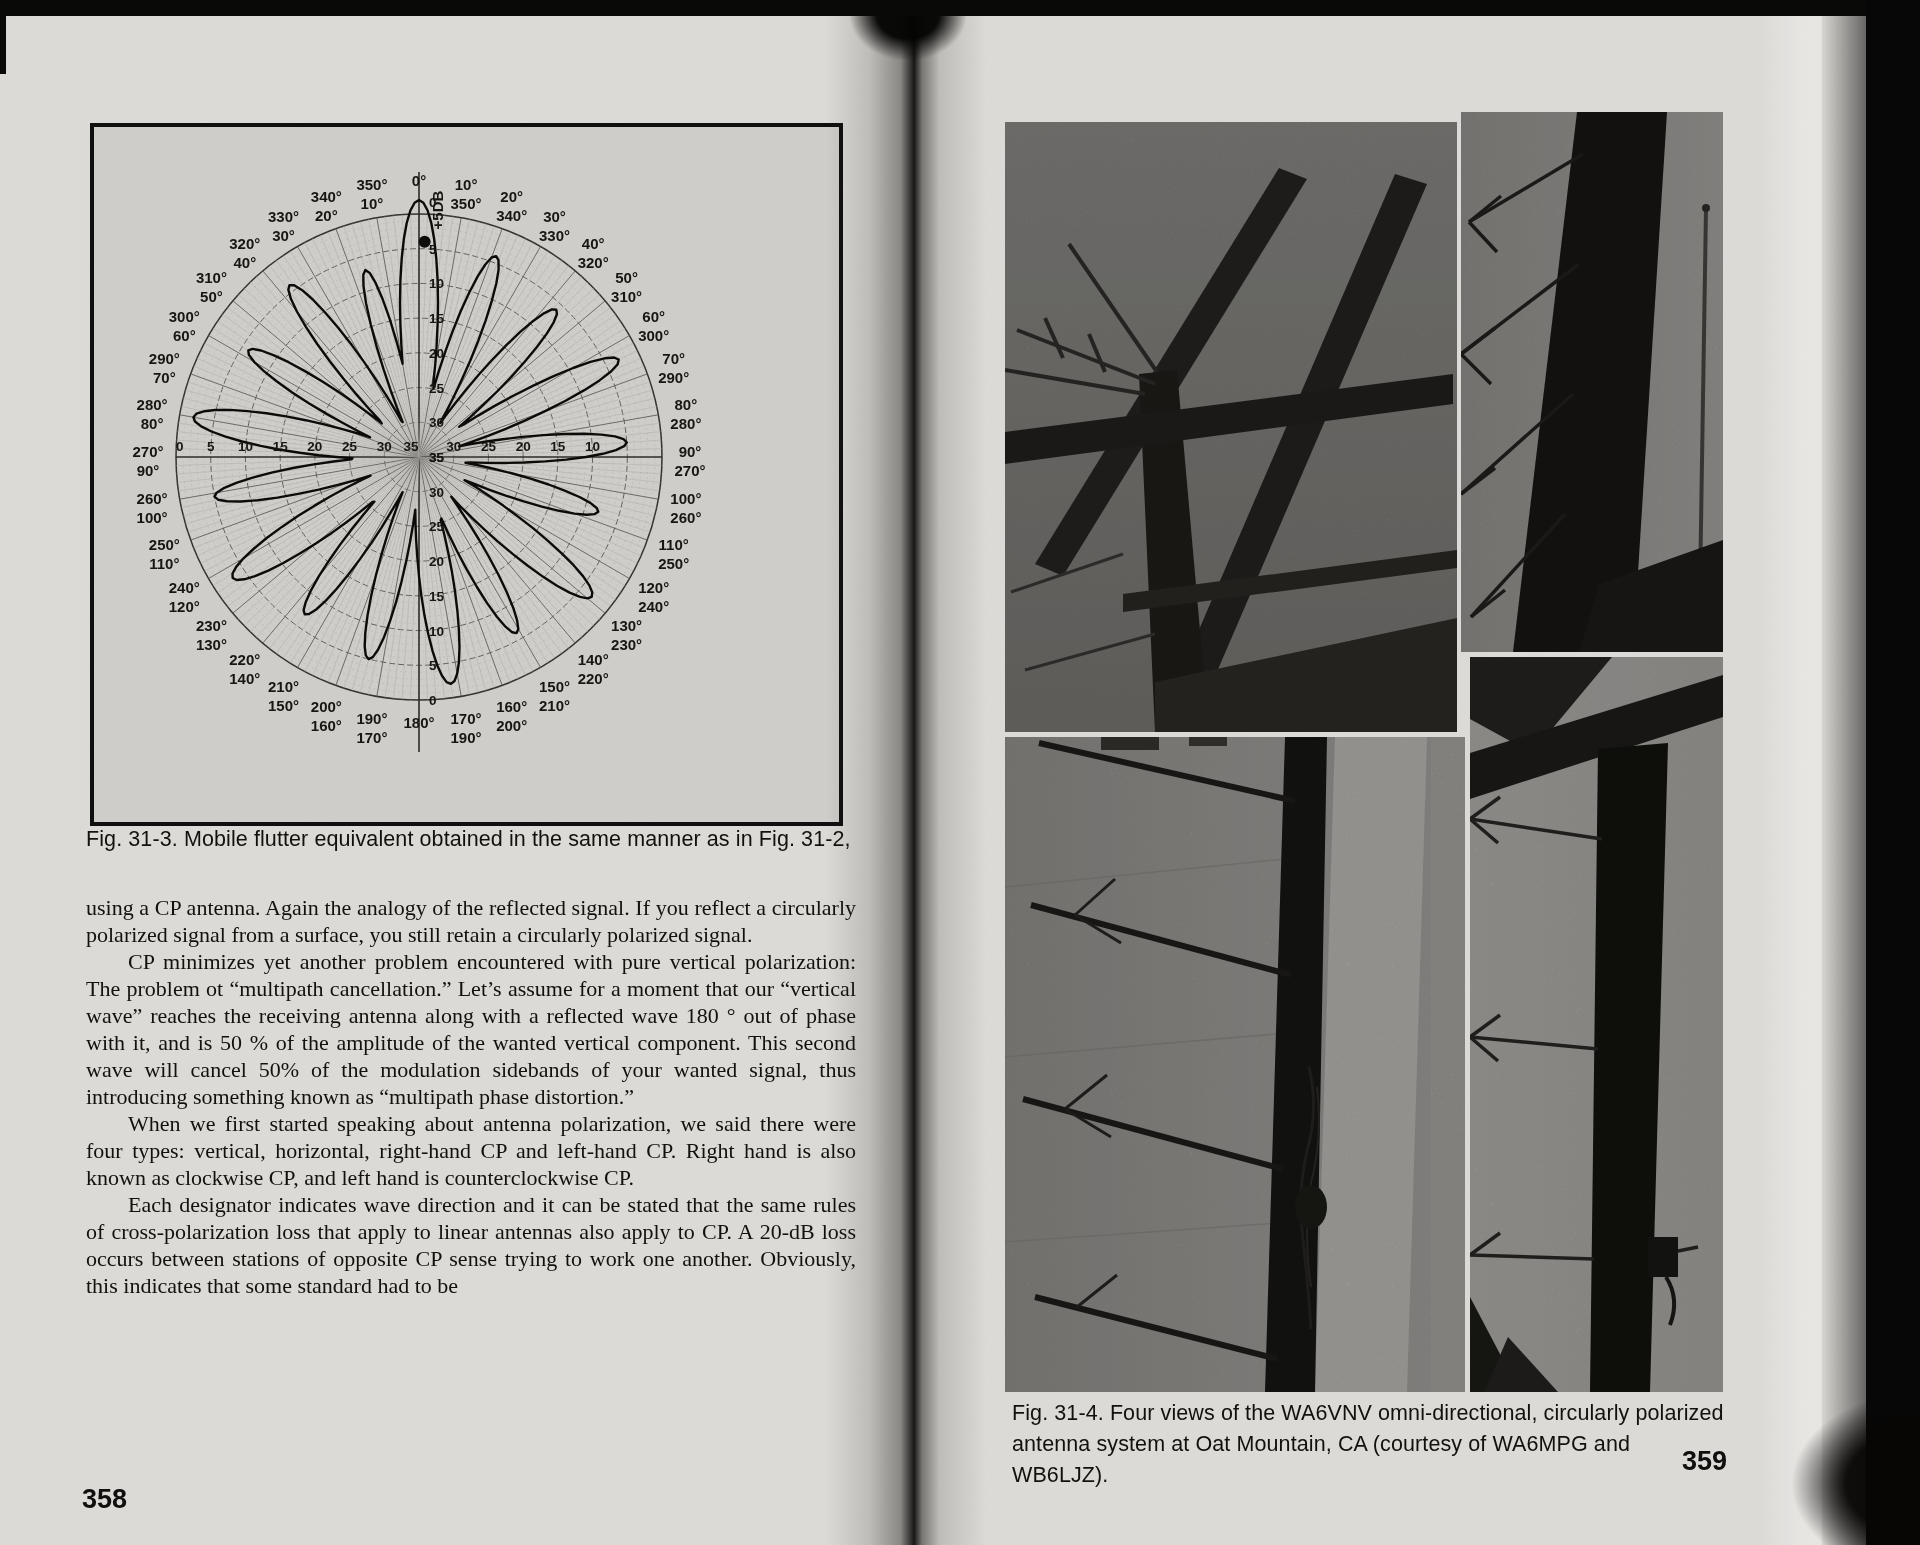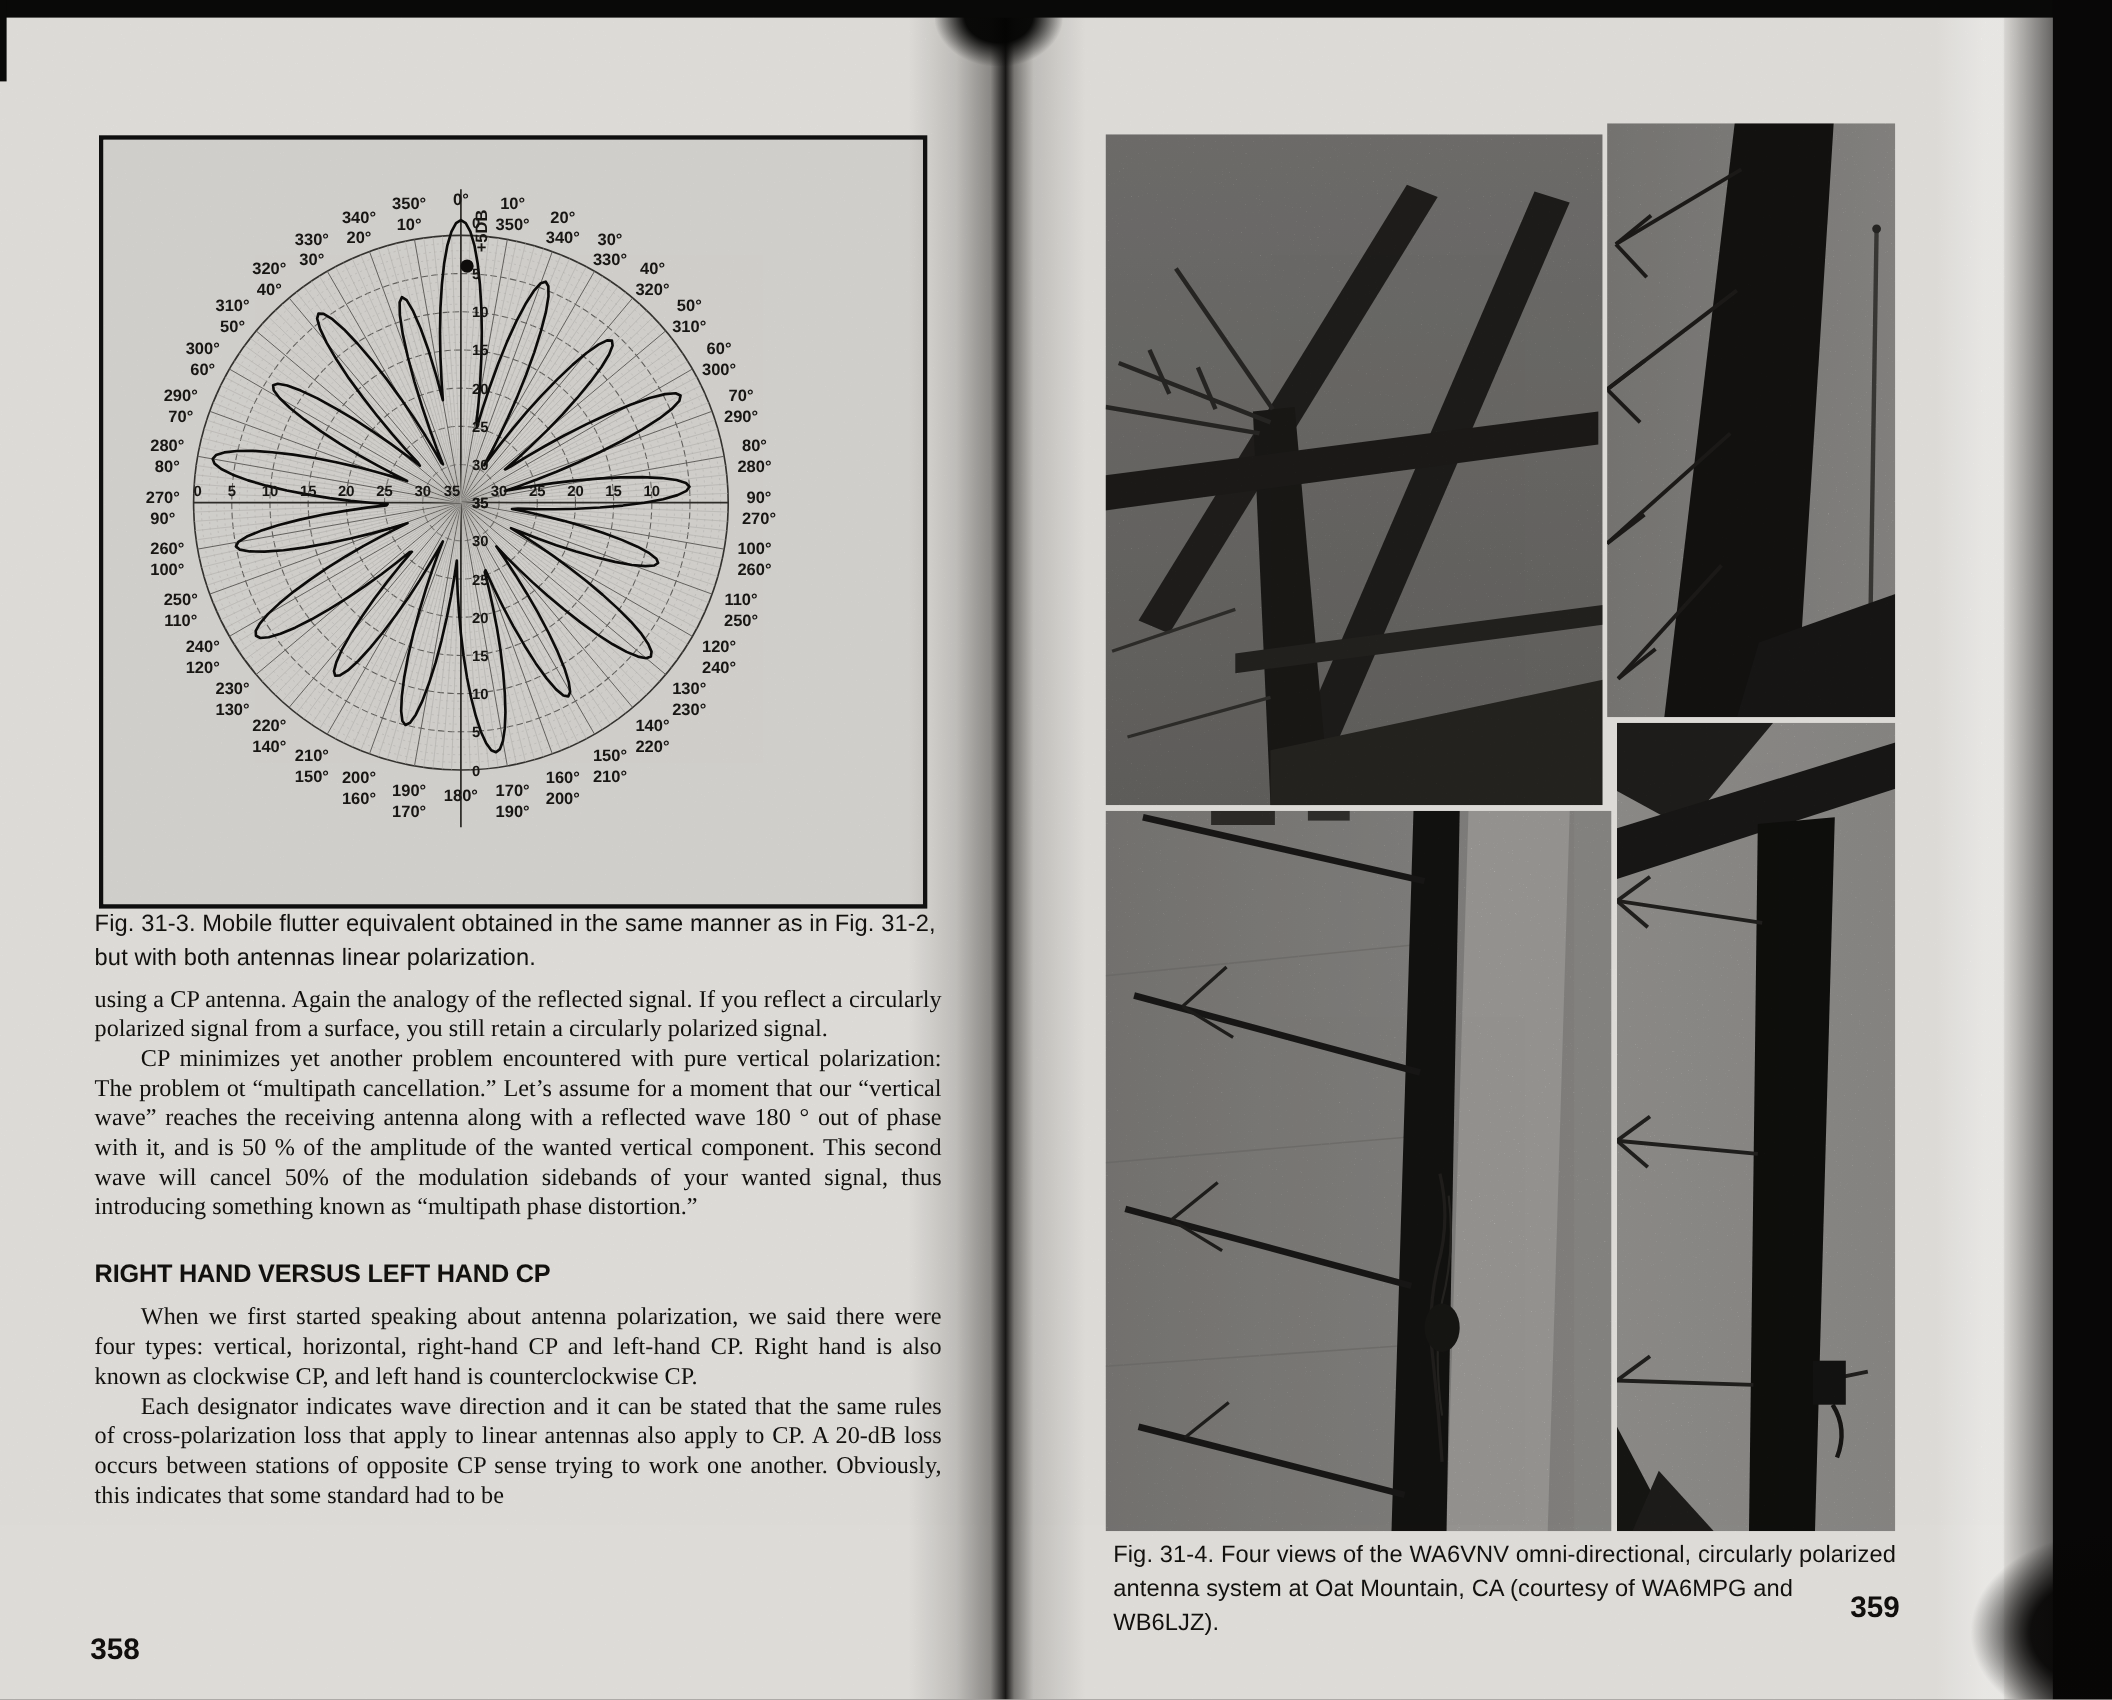--- a/index.html
+++ b/index.html
@@ -398,27 +398,25 @@
         <text x="335" y="473.8571428571429" fill="#1c1a17" font-family="&quot;Liberation Sans&quot;,sans-serif" font-size="13.5" font-weight="bold" text-anchor="start">15</text>
         <text x="335" y="508.57142857142856" fill="#1c1a17" font-family="&quot;Liberation Sans&quot;,sans-serif" font-size="13.5" font-weight="bold" text-anchor="start">10</text>
         <text x="335" y="543.2857142857142" fill="#1c1a17" font-family="&quot;Liberation Sans&quot;,sans-serif" font-size="13.5" font-weight="bold" text-anchor="start">5</text>
         <text x="335" y="578" fill="#1c1a17" font-family="&quot;Liberation Sans&quot;,sans-serif" font-size="13.5" font-weight="bold" text-anchor="start">0</text>
         <rect x="0" y="0" width="745" height="695" filter="url(#grain)" opacity="0.07"></rect>
       </svg>
   </div>
 
   <div class="abs caption caption-left">
     <div>Fig. 31-3. Mobile flutter equivalent obtained in the same manner as in Fig. 31-2,</div>
-    <div>but with both antennas linear polarization.</div>
   </div>
 
   <div class="abs bodycol">
     <p>using a CP antenna. Again the analogy of the reflected signal. If you reflect a circularly polarized signal from a surface, you still retain a circularly polarized signal.</p>
     <p class="ind">CP minimizes yet another problem encountered with pure vertical polarization: The problem ot “multipath cancellation.” Let’s assume for a moment that our “vertical wave” reaches the receiving antenna along with a reflected wave 180 ° out of phase with it, and is 50 % of the amplitude of the wanted vertical component. This second wave will cancel 50% of the modulation sidebands of your wanted signal, thus introducing something known as “multipath phase distortion.”</p>
-    <div class="sect-heading">RIGHT HAND VERSUS LEFT HAND CP</div>
     <p class="ind">When we first started speaking about antenna polarization, we said there were four types: vertical, horizontal, right-hand CP and left-hand CP. Right hand is also known as clockwise CP, and left hand is counterclockwise CP.</p>
     <p class="ind">Each designator indicates wave direction and it can be stated that the same rules of cross-polarization loss that apply to linear antennas also apply to CP. A 20-dB loss occurs between stations of opposite CP sense trying to work one another. Obviously, this indicates that some standard had to be</p>
   </div>
 
   <div class="abs pagenum pagenum-left">358</div>
 
   <div class="abs photo" style="left:1005px;top:122px;width:452px;height:610px">
     <svg width="452" height="610" viewBox="0 0 452 610">
       <rect width="452" height="610" fill="url(#skyTL)"></rect>
       <polygon points="150,610 186,610 422,62 390,52" fill="#2c2a27"></polygon>

